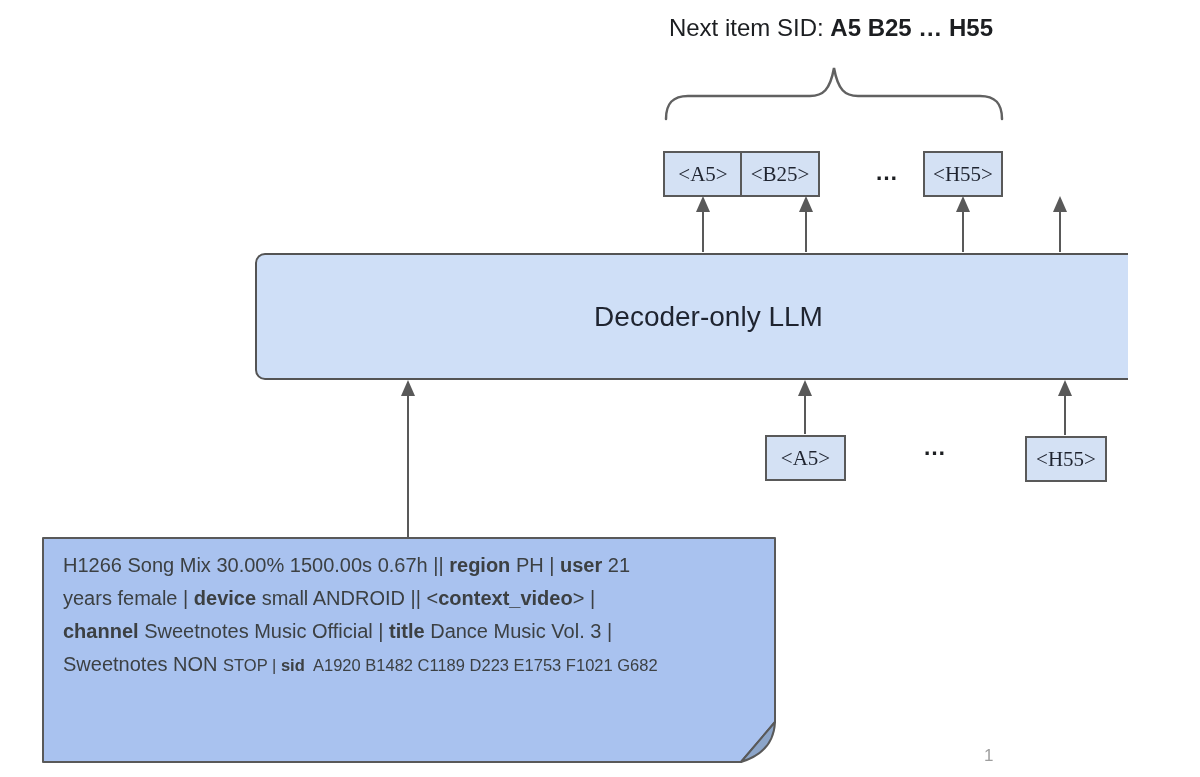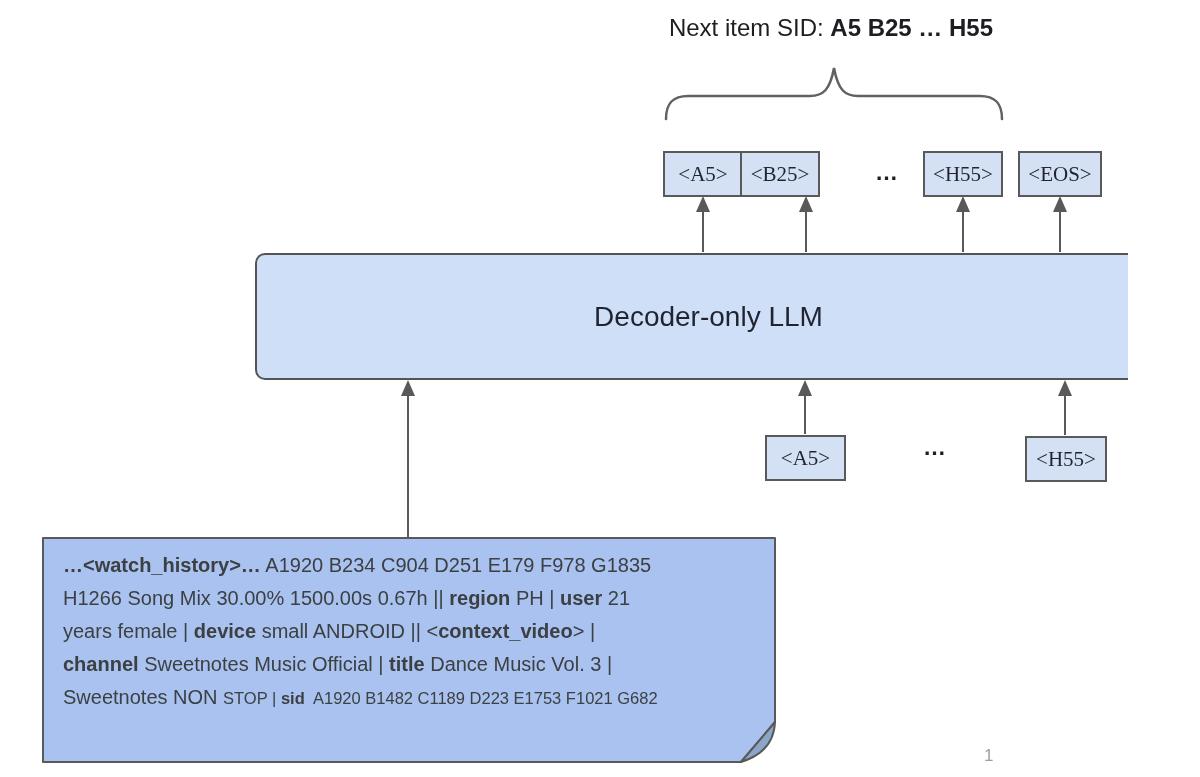--- a/index.html
+++ b/index.html
@@ -128,37 +128,35 @@
     <g stroke="#595959" fill="#595959">
       <line x1="408" y1="537" x2="408" y2="394" stroke-width="2"></line>
       <polygon points="408,380 401,396 415,396" stroke="none"></polygon>
     </g>
   </svg>
 
   <div class="token" style="left:663px; top:151px; width:80px;">&lt;A5&gt;</div>
   <div class="token" style="left:740px; top:151px; width:80px;">&lt;B25&gt;</div>
   <div class="tok-ellipsis" style="left:857px; top:149px; width:60px;">…</div>
   <div class="token" style="left:923px; top:151px; width:80px;">&lt;H55&gt;</div>
-  <div class="token" style="left:1018px; top:151px; width:84px;">&lt;EOS&gt;</div>
 
   <div class="llm">
     <span>Decoder-only LLM</span>
   </div>
 
   <div class="token" style="left:765px; top:435px; width:81px;">&lt;A5&gt;</div>
   <div class="tok-ellipsis" style="left:905px; top:424px; width:60px;">…</div>
   <div class="token" style="left:1025px; top:436px; width:82px;">&lt;H55&gt;</div>
 
   <svg class="note-shape" width="740" height="232" viewBox="0 0 740 232">
     <path d="M 3,3 L 735,3 L 735,187 L 701,227 L 3,227 Z" fill="#a9c2ef" stroke="#595959" stroke-width="2" stroke-linejoin="round"></path>
     <path d="M 701,227 L 735,187 C 734,209 721,221 701,227 Z" fill="#8ca5c9" stroke="#595959" stroke-width="2" stroke-linejoin="round"></path>
   </svg>
 
   <div class="note-text">
-    <div class="note-line"><span class="b">…&lt;watch_history&gt;…</span><span> A1920 B234 C904 D251 E179 F978 G1835</span></div>
     <div class="note-line"><span>H1266 Song Mix 30.00% 1500.00s 0.67h || </span><span class="b">region</span><span> PH | </span><span class="b">user</span><span> 21</span></div>
     <div class="note-line"><span>years female | </span><span class="b">device</span><span> small ANDROID || &lt;</span><span class="b">context_video</span><span>&gt; |</span></div>
     <div class="note-line"><span class="b">channel</span><span> Sweetnotes Music Official | </span><span class="b">title</span><span> Dance Music Vol. 3 |</span></div>
     <div class="note-line"><span>Sweetnotes NON </span><span class="sm">STOP | </span><span class="b sm">sid</span><span class="sm">  A1920 B1482 C1189 D223 E1753 F1021 G682</span></div>
   </div>
 
   <div class="page-num">1</div>
 
 </div>
 

